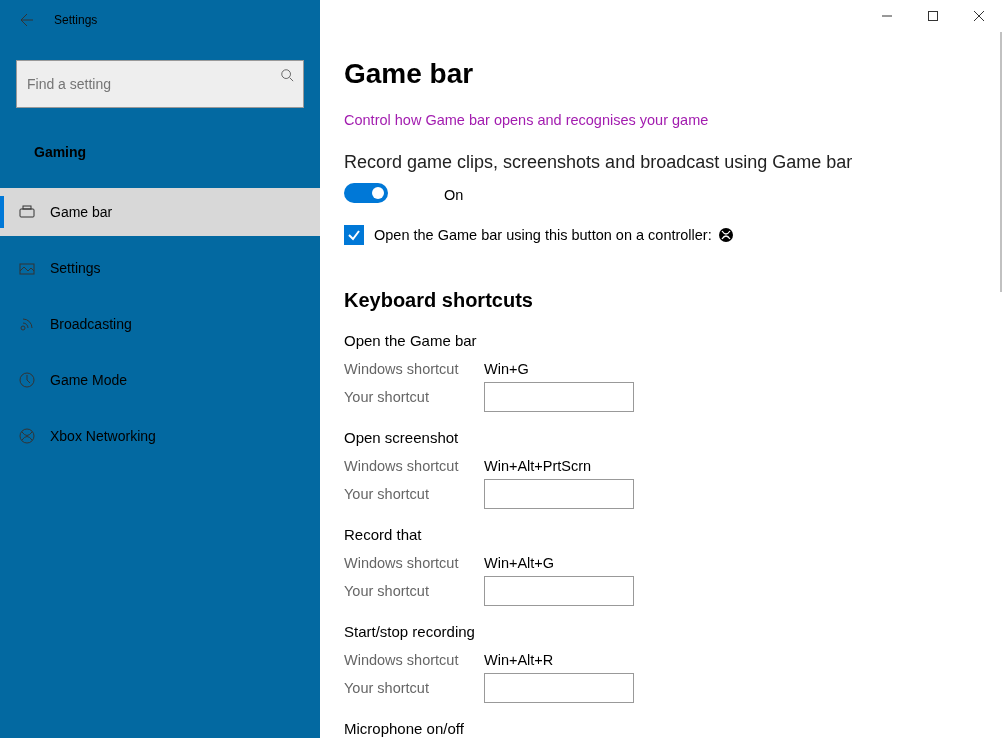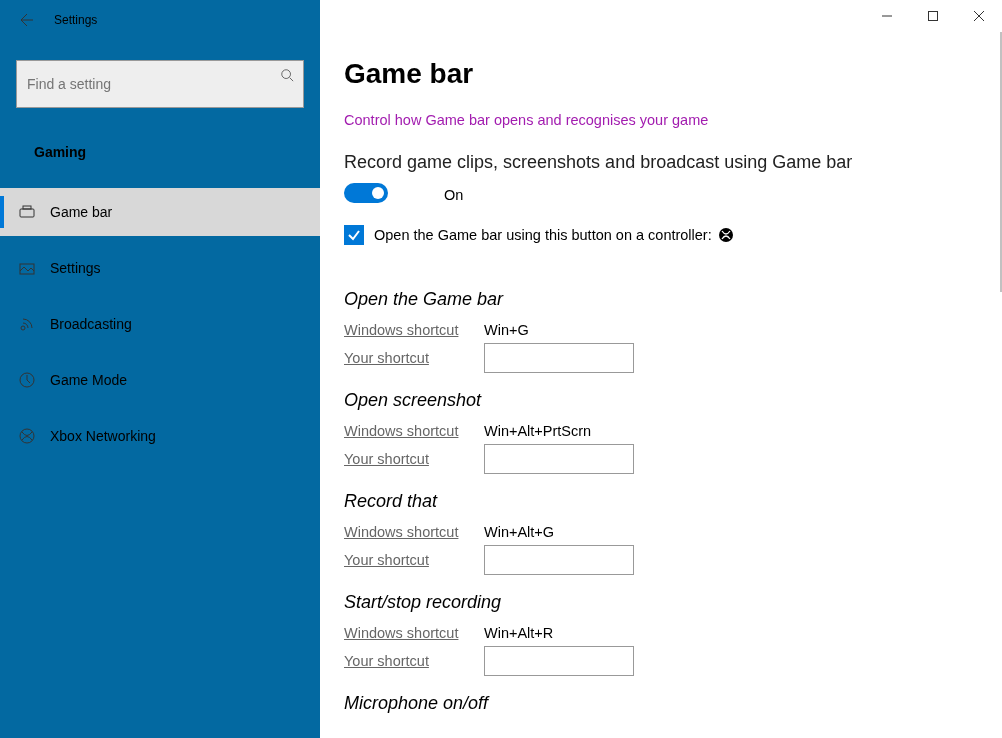--- a/index.html
+++ b/index.html
@@ -45,23 +45,23 @@
 
   .checkbox-row { display: flex; align-items: center; margin-bottom: 44px; }
   .chk { width: 20px; height: 20px; background: #0078d7; display:flex; align-items:center; justify-content:center; }
   .chk svg { color: #fff; }
   .chk-label { font-size: 14.5px; margin-left: 10px; display:flex; align-items:center;text-align:center; }
   .xbox-glyph { margin-left: 6px; display:inline-flex; }
 
   h2.section-title { font-size: 20px; font-weight: 600; margin-bottom: 20px; }
 
   .shortcut-group { margin-bottom: 18px; }
-  .shortcut-name { font-size: 18px; margin-bottom: 6px; font-style: italic; }
+  .shortcut-name { font-size: 15px; margin-bottom: 6px; }
   .shortcut-row { display: flex; align-items: center; height: 28px; }
-  .shortcut-row .label { width: 140px; font-size: 14.5px; color: #666; text-decoration: underline; }
+  .shortcut-row .label { width: 140px; font-size: 14.5px; color: #666; }
   .shortcut-row .value { font-size: 14.5px; }
   .shortcut-row input { width: 150px; height: 30px; border: 1px solid #999; font-size: 14px; padding: 0 6px; }
 
   .scrollbar-track { position:absolute; right:0; top:32px; bottom:0; width:4px; background:transparent; }
   .scrollbar-thumb { position:absolute; right:0; top:0; width:2px; height:260px; background:#c1c1c1; }
 
   svg { display:block; }
 </style>
 </head>
 <body>
@@ -185,20 +185,21 @@
         <span>Open the Game bar using this button on a controller:</span>
         <span class="xbox-glyph">
           <svg width="16" height="16" viewBox="0 0 16 16">
               <circle cx="8" cy="8" r="7" fill="#000"></circle>
               <path d="M4 4 Q8 10 12 4 M4 12 Q8 6 12 12" stroke="#fff" stroke-width="1.3" fill="none"></path>
             </svg>
         </span>
       </div>
     </div>
 
+    <h2 class="section-title">Keyboard shortcuts</h2>
 
     <div class="shortcut-group">
       <div class="shortcut-name">Open the Game bar</div>
       <div class="shortcut-row">
         <div class="label">Windows shortcut</div>
         <div class="value">Win+G</div>
       </div>
       <div class="shortcut-row">
         <div class="label">Your shortcut</div>
         <input type="text" style="">

